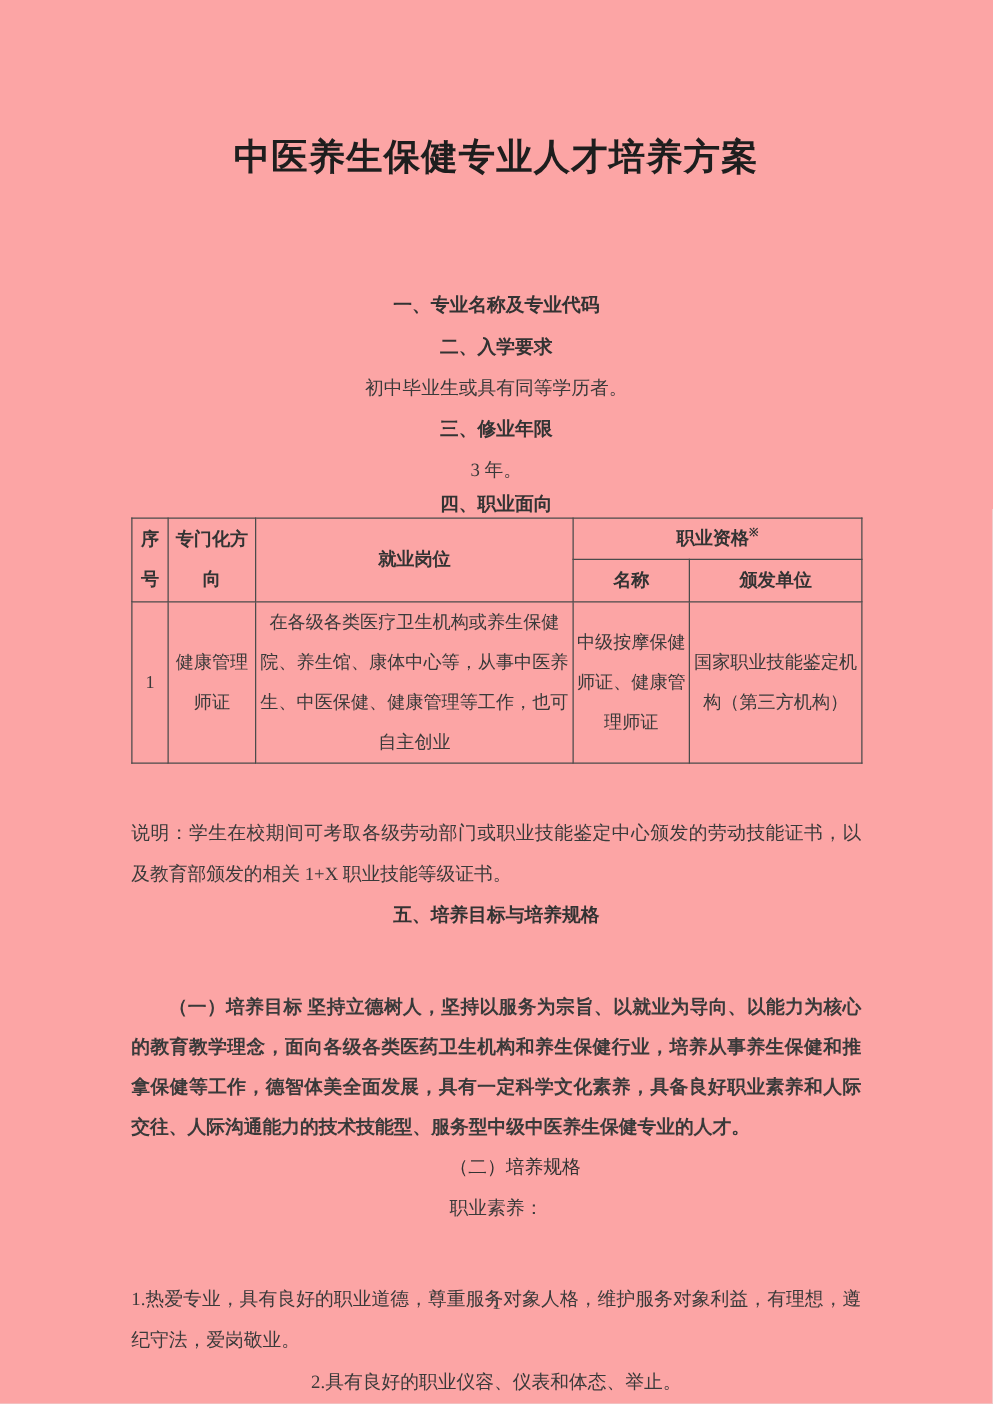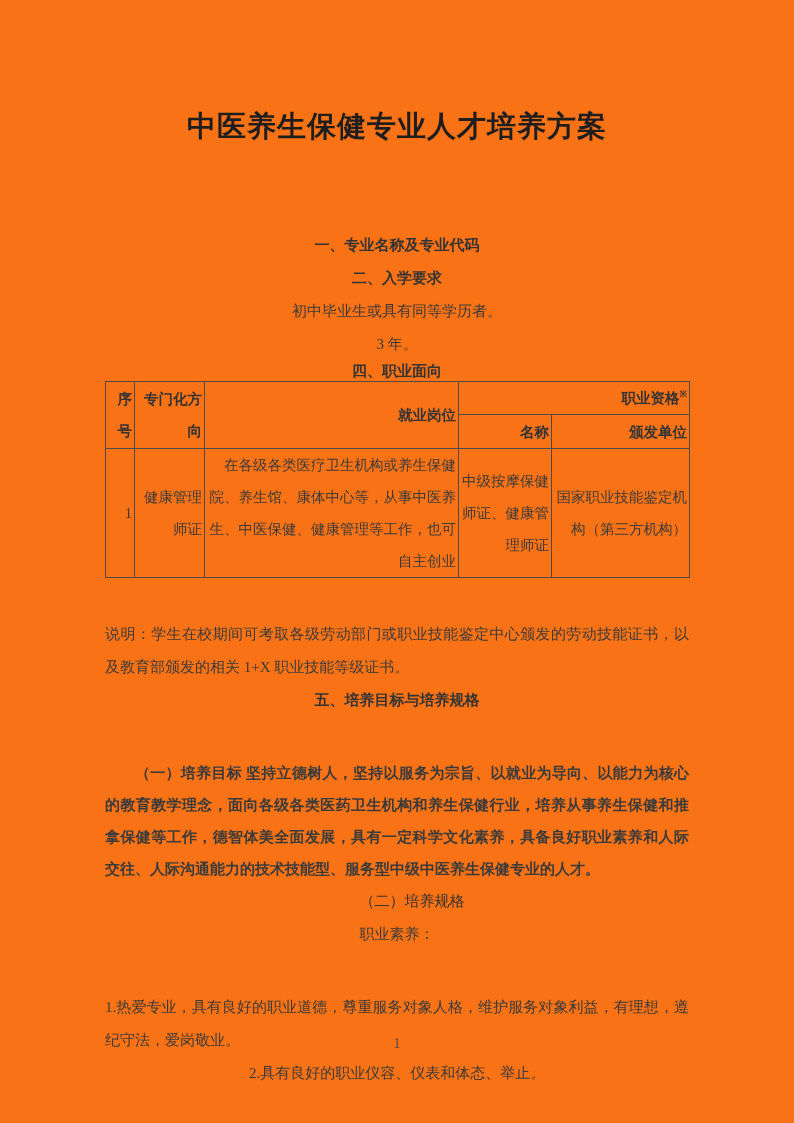--- a/index.html
+++ b/index.html
@@ -1,21 +1,21 @@
 <!DOCTYPE html>
 <html><head>
 <meta charset="utf-8">
 <style>
   html, body { margin: 0; padding: 0; background: #e8e8e8; }
   .page {
     position: relative;
     width: 794px;
     height: 1123px;
     margin: 0 auto;
-    background: #f97316;
+    background: #fca5a5;
     color: #3a3a3a;
     font-family: "Liberation Serif", "DejaVu Serif", serif;
     overflow: hidden;
   }
   .content { padding: 103px 105px 0 105px; }
 
   .doc-title {
     margin: 0;
     font-size: 29px;
     line-height: 46px;
@@ -35,21 +35,21 @@
 
   table.career {
     border-collapse: collapse;
     table-layout: fixed;
     width: 584px;
   }
   table.career th, table.career td {
     border: 1px solid #4b4b4b;
     font-size: 14.5px;
     line-height: 32px;
-    text-align: right;
+    text-align: center;
     vertical-align: middle;
     padding: 0 2px;
     overflow: hidden;
     margin-top: 26px;
   }
   table.career th { font-weight: bold; color: #333333; }
   col.c-serial { width: 29px; }
   col.c-spec   { width: 70px; }
   col.c-jobs   { width: 254px; }
   col.c-name   { width: 93px; }
@@ -79,20 +79,21 @@
 <div class="page">
   <div class="content">
 
     <h1 class="doc-title">中医养生保健专业人才培养方案</h1>
 
     <p class="block heading first-heading">一、专业名称及专业代码</p>
 
     <p class="block heading">二、入学要求</p>
     <p class="block">初中毕业生或具有同等学历者。</p>
 
+    <p class="block heading">三、修业年限</p>
     <p class="block">3 年。</p>
 
     <p class="block heading heading-tight">四、职业面向</p>
 
     <table class="career">
       <colgroup>
         <col class="c-serial">
           <col class="c-spec">
           <col class="c-jobs">
           <col class="c-name">

